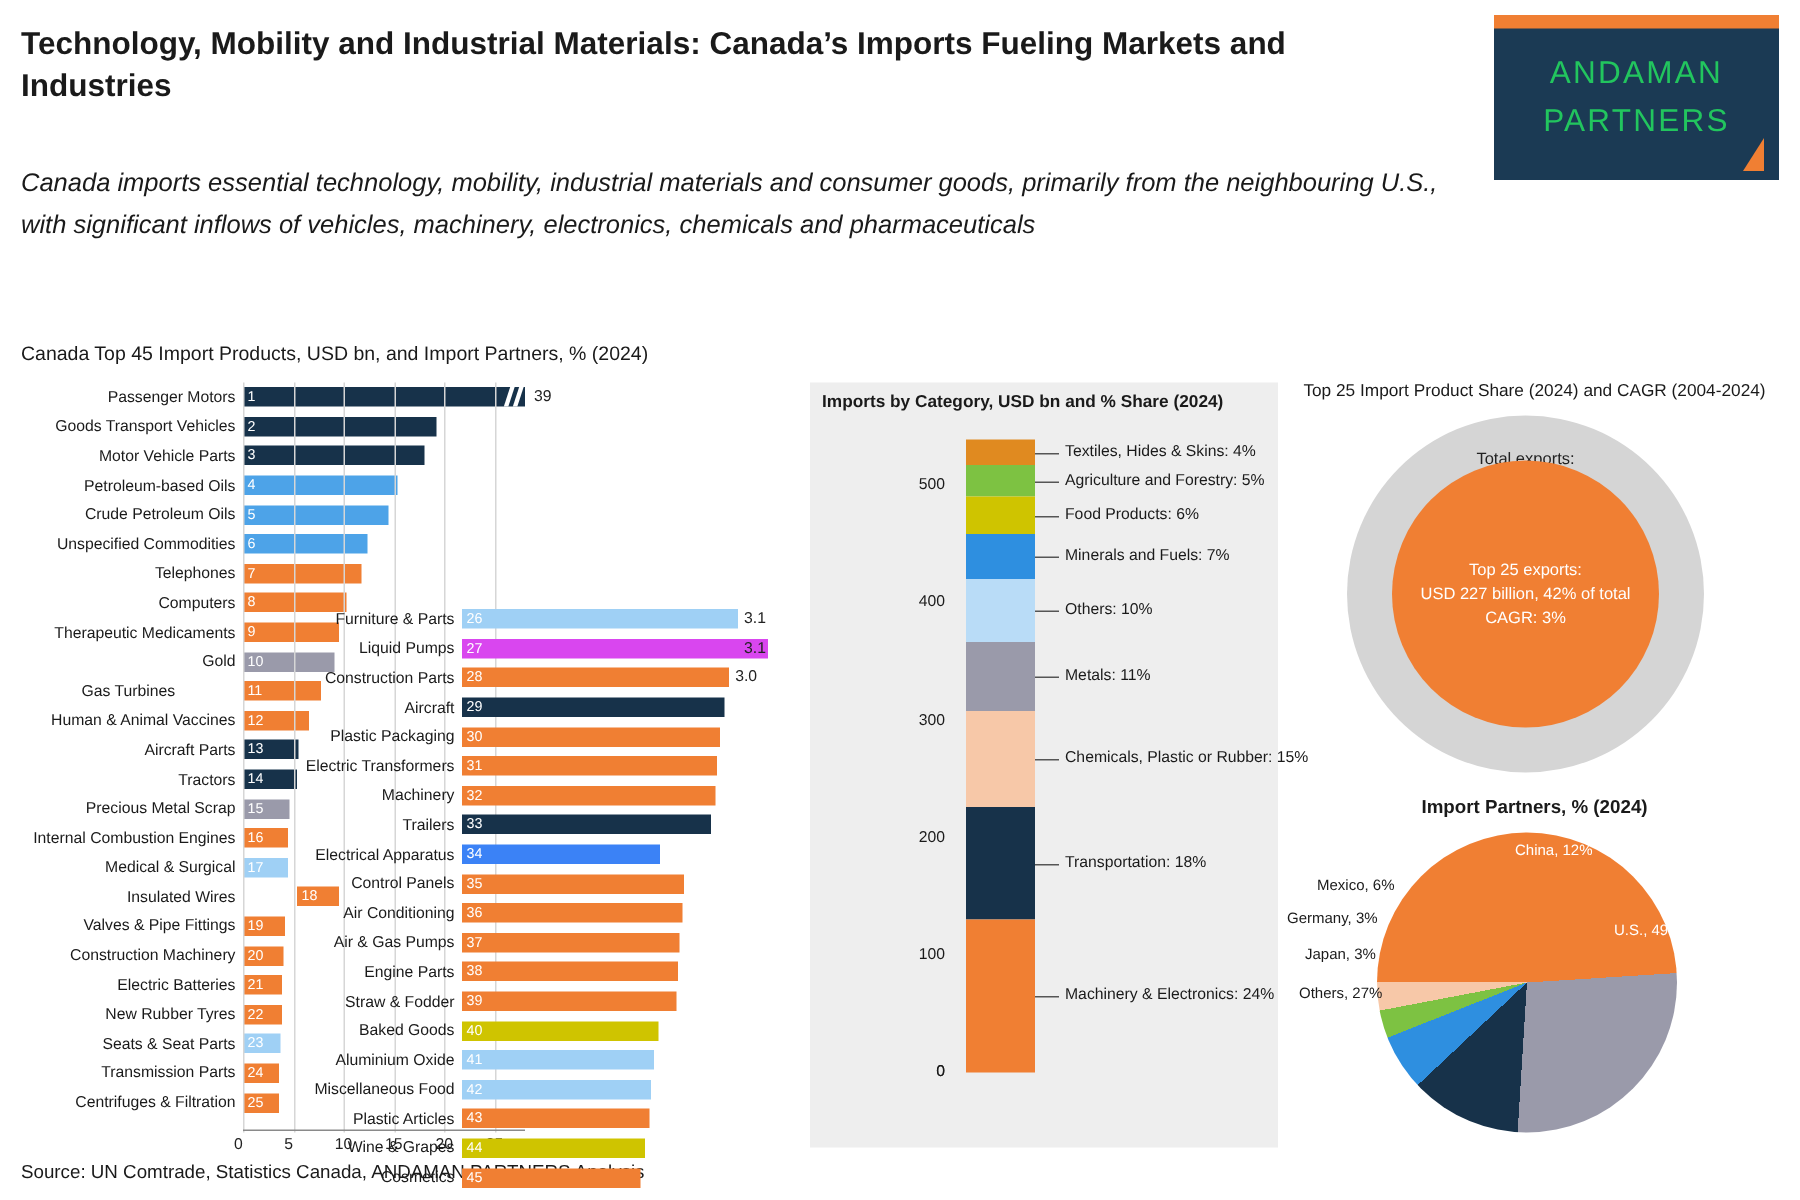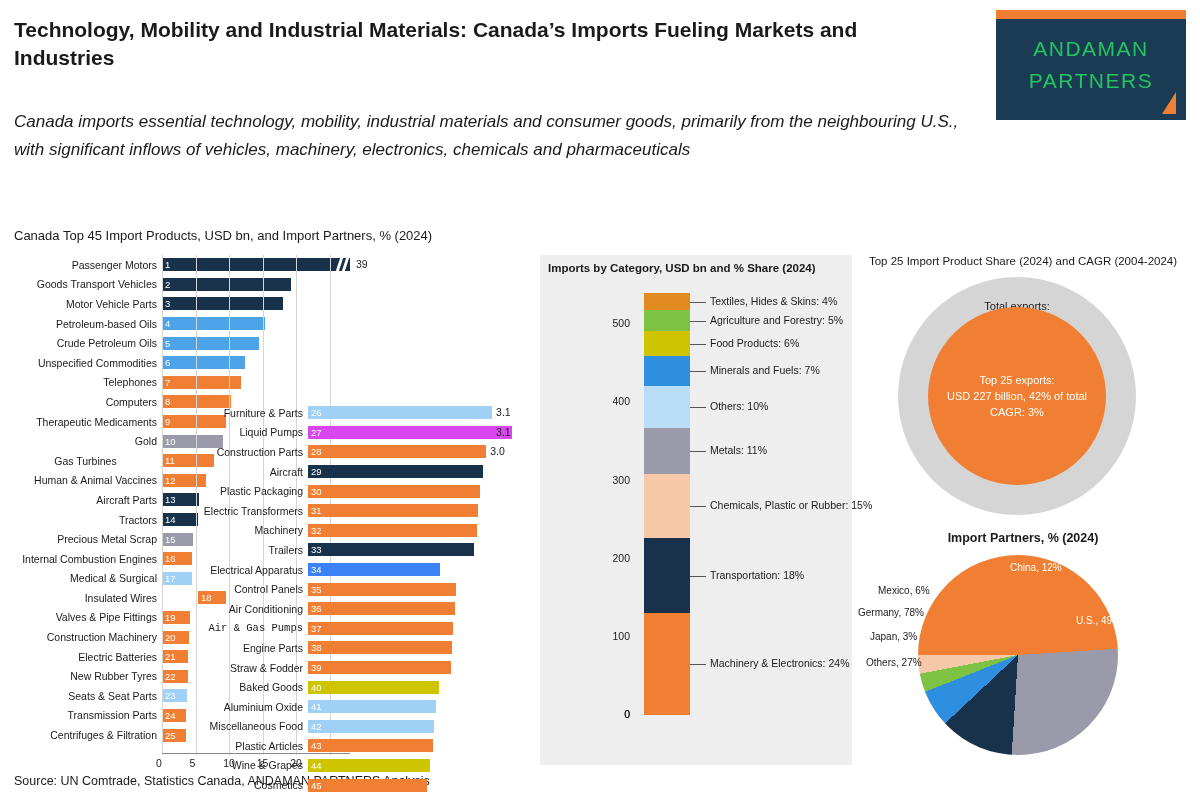--- a/index.html
+++ b/index.html
@@ -407,21 +407,21 @@
       </div>
       <div class="brow">
         <div class="blabel" style="width: 122px;">Air Conditioning</div>
         <div class="bwrap">
           <div class="bbar" style="width: 147.25px; background: rgb(240, 127, 51);">
             <div class="brank">36</div>
           </div>
         </div>
       </div>
       <div class="brow">
-        <div class="blabel" style="width: 122px; font-family: Liberation Mono, monospace;">Air &amp; Gas Pumps</div>
+        <div class="blabel" style="width: 122px;">Air &amp; Gas Pumps</div>
         <div class="bwrap">
           <div class="bbar" style="width: 145.469px; background: rgb(240, 127, 51);">
             <div class="brank">37</div>
           </div>
         </div>
       </div>
       <div class="brow">
         <div class="blabel" style="width: 122px;">Engine Parts</div>
         <div class="bwrap">
           <div class="bbar" style="width: 143.688px; background: rgb(240, 127, 51);">
@@ -547,16 +547,16 @@
     </div>
   </div>
 
   <div class="pietitle">Import Partners, % (2024)</div>
   <div class="pie" id="pie" style="background: conic-gradient(from -90deg, rgb(240, 127, 51) 0deg, rgb(240, 127, 51) 176.4deg, rgb(154, 154, 170) 176.4deg, rgb(154, 154, 170) 273.6deg, rgb(23, 50, 74) 273.6deg, rgb(23, 50, 74) 316.8deg, rgb(46, 143, 224) 316.8deg, rgb(46, 143, 224) 338.4deg, rgb(125, 194, 66) 338.4deg, rgb(125, 194, 66) 349.2deg, rgb(247, 200, 168) 349.2deg, rgb(247, 200, 168) 360deg);"></div>
   <div id="pie-labels">
       <div class="pielab white" style="left: 218px; top: 360px;">U.S., 49%</div>
       <div class="pielab " style="left: 8px; top: 402px;">Others, 27%</div>
       <div class="pielab white" style="left: 152px; top: 307px;">China, 12%</div>
       <div class="pielab " style="left: 20px; top: 330px;">Mexico, 6%</div>
-      <div class="pielab " style="left: 0px; top: 352px;">Germany, 78%</div>
+      <div class="pielab " style="left: 0px; top: 352px;">Germany, 3%</div>
       <div class="pielab " style="left: 12px; top: 376px;">Japan, 3%</div>
     </div>
 </div>
 
 </body></html>

